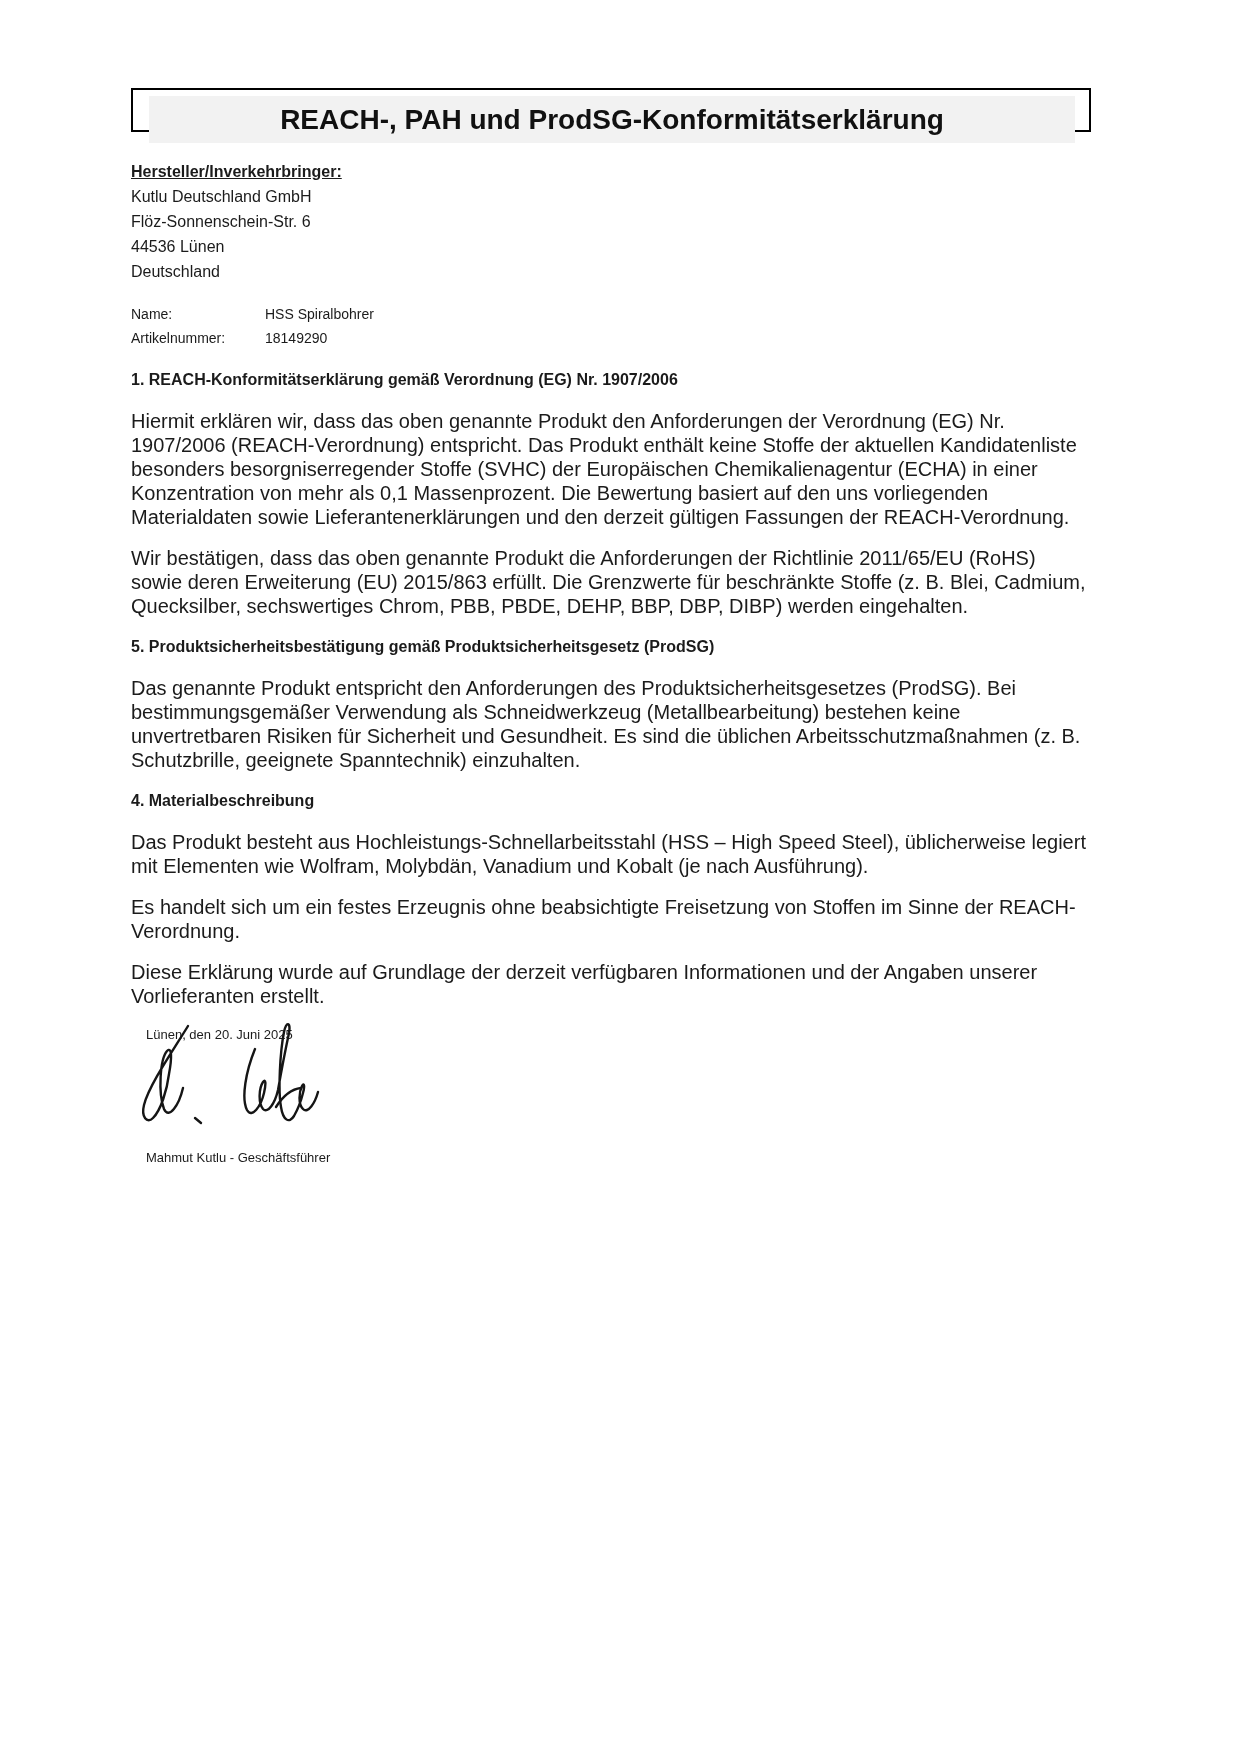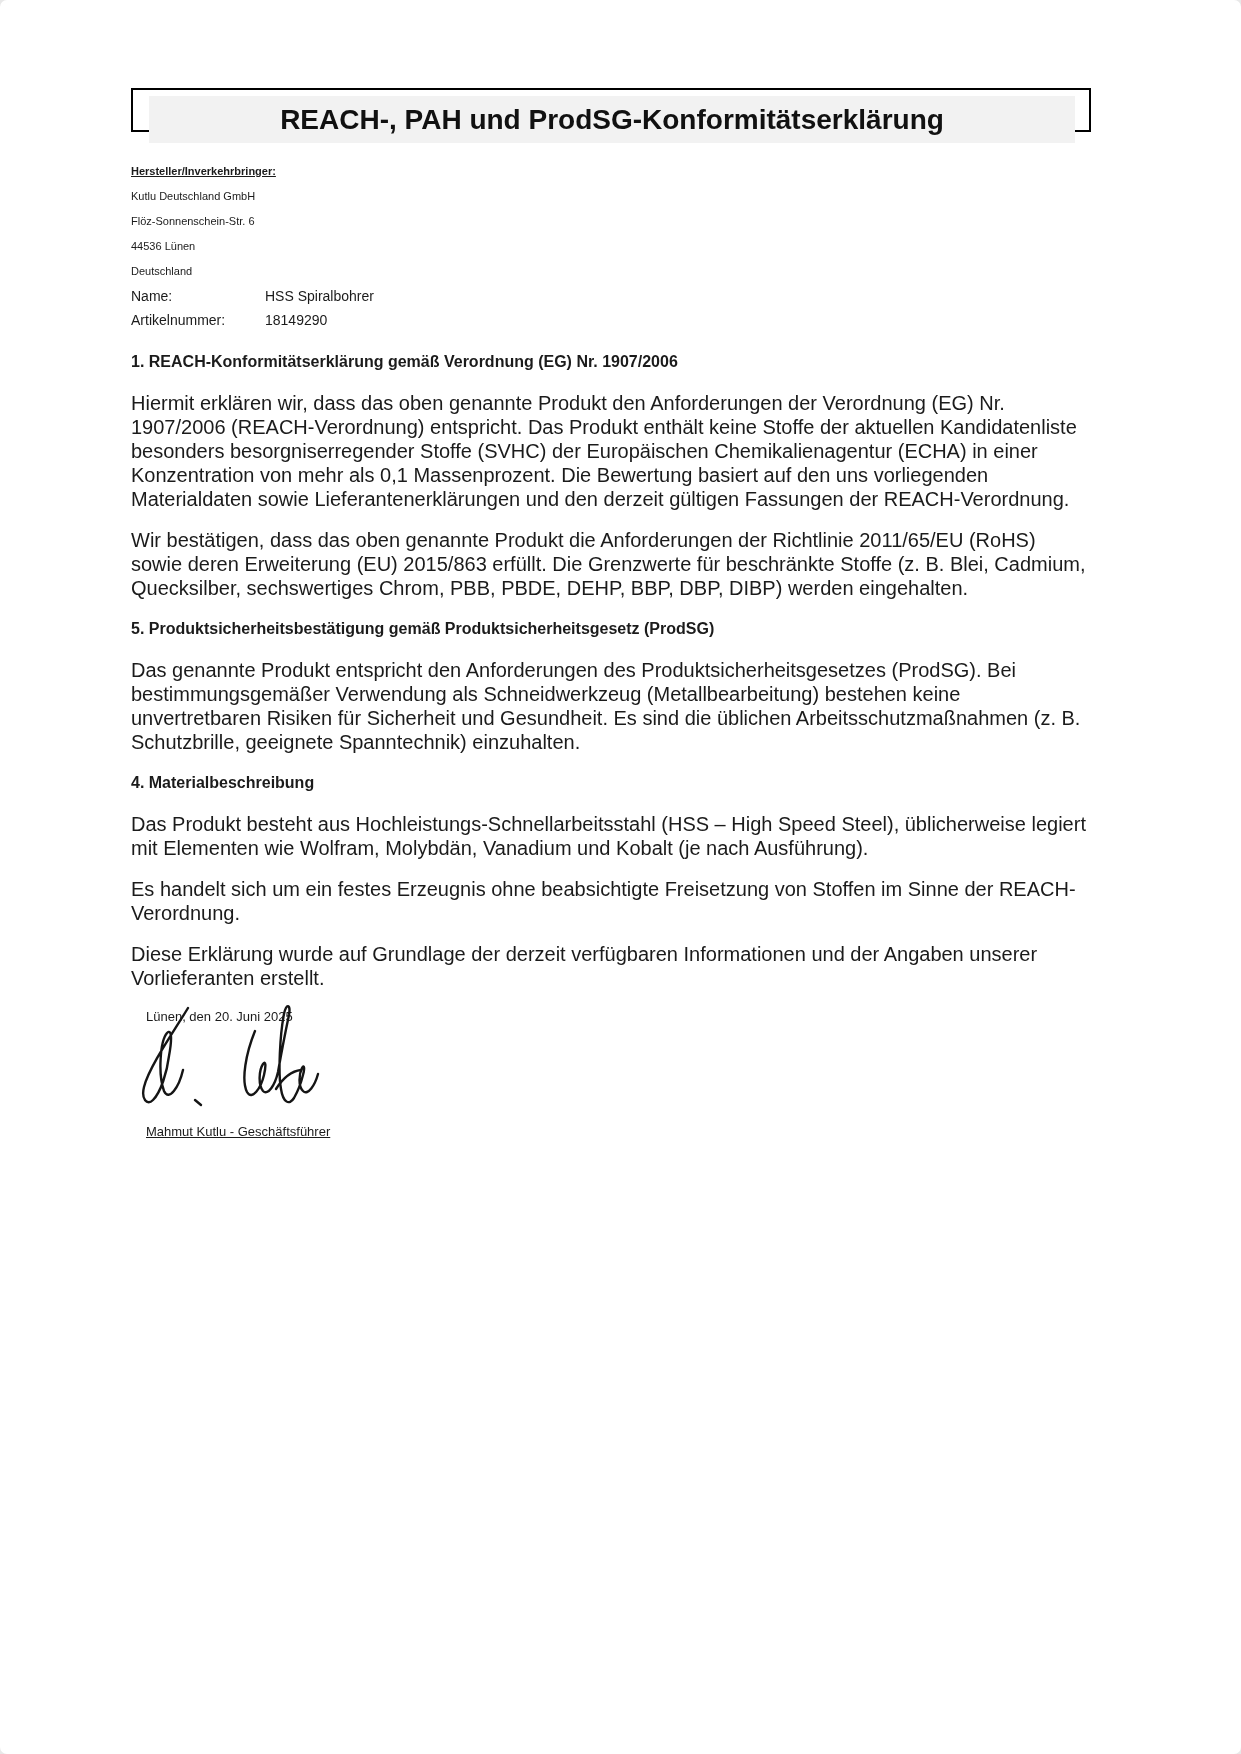--- a/index.html
+++ b/index.html
@@ -6,21 +6,20 @@
   html, body { margin: 0; padding: 0; background: #e8e8e8; }
   .page {
     position: relative;
     width: 1241px;
     height: 1754px;
     margin: 0 auto;
     background: #ffffff;
     font-family: "Liberation Sans", "DejaVu Sans", sans-serif;
     color: #1b1b1b;
     overflow: hidden;
-    border-radius: 7px;
   }
   .content {
     position: absolute;
     left: 131px;
     top: 88px;
     width: 960px;
   }
 
   
   .title-box {
@@ -39,21 +38,21 @@
     background: #f2f2f2;
     font-size: 28px;
     line-height: 47px;
     font-weight: 700;
     text-align: center;
     color: #111111;
     white-space: nowrap;
   }
 
   
-  .manufacturer { line-height: 25px; font-size: 11px; margin-bottom: 0; }
+  .manufacturer { line-height: 25px; font-size: 16px; margin-bottom: 18px; }
   .mfr-heading { font-weight: 700; text-decoration: underline; }
 
   
   .product { font-size: 14px; line-height: 24px; margin-bottom: 18px; }
   .product-label { display: inline-block; width: 134px; }
 
   
   .section-heading {
     font-size: 16px;
     line-height: 24px;
@@ -75,21 +74,21 @@
     width: 190px;
     height: 115px;
   }
   .signature-svg path {
     fill: none;
     stroke: #151515;
     stroke-width: 2.4;
     stroke-linecap: round;
     stroke-linejoin: round;
   }
-  .signer { font-size: 13px; line-height: 20px; margin-top: 4px; text-decoration: underline; }
+  .signer { font-size: 13px; line-height: 20px; margin-top: 12px; }
 </style>
 </head>
 <body>
 
 <div class="page">
   <main class="content">
 
     <header class="title-box">
       <h1 class="title">REACH-, PAH und ProdSG-Konformitätserklärung</h1>
     </header>

